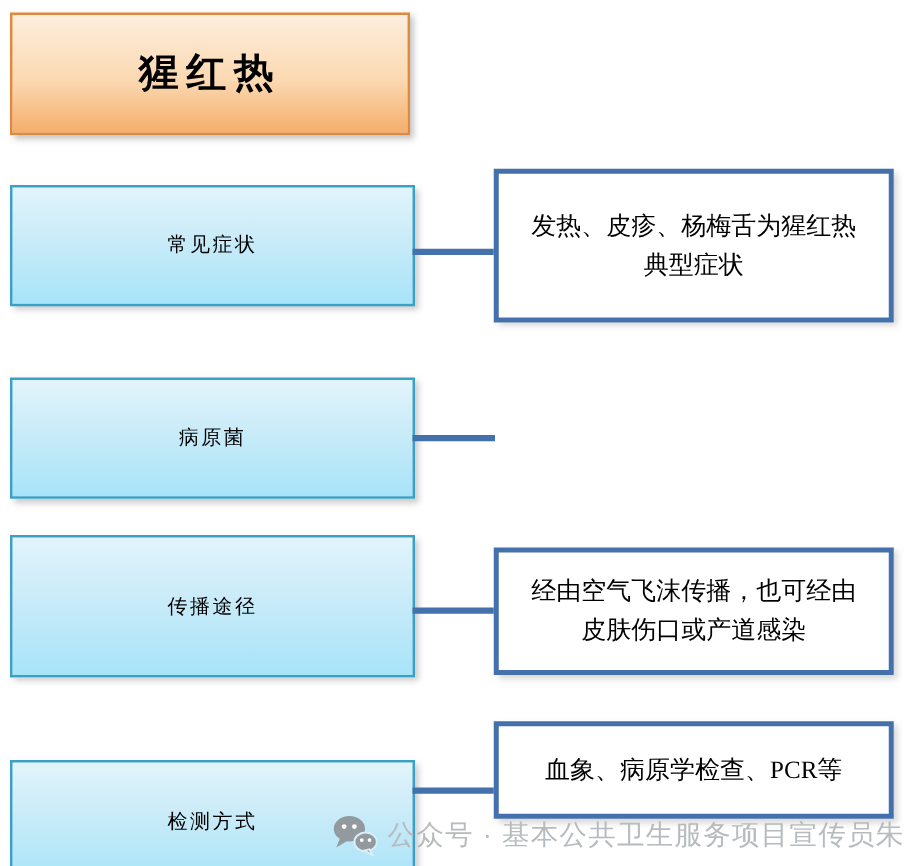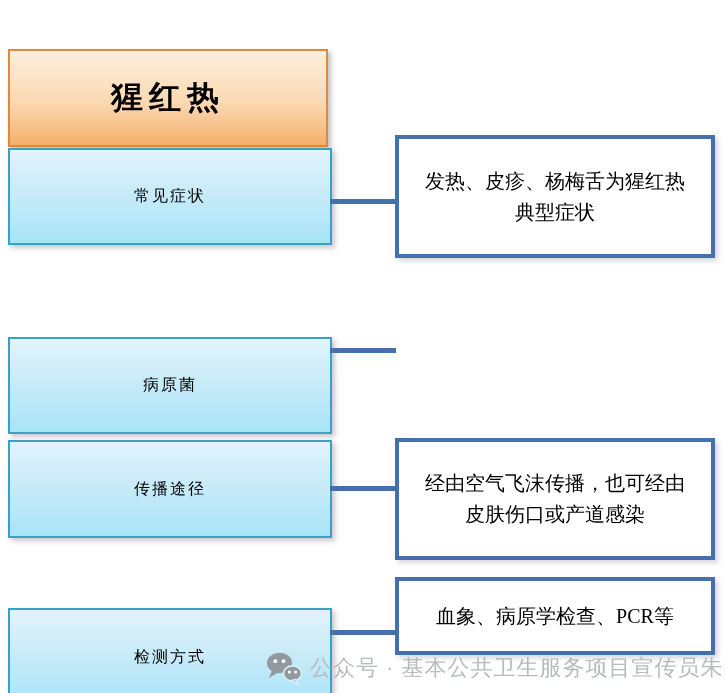--- a/index.html
+++ b/index.html
@@ -21,56 +21,55 @@
     position: absolute;
     left: 8px; top: 10px;
     width: 320px; height: 98px;
     box-sizing: border-box;
     border: 2px solid #e0883c;
     background: linear-gradient(180deg, #fdeedd 0%, #fbd9b2 55%, #f5ae6b 100%);
     box-shadow: 3px 3px 5px rgba(120,120,120,0.45);
     display: flex; align-items: center; justify-content: center;
     font-size: 32px; font-weight: bold; color: #000;
     letter-spacing: 6px;
-    margin-top: 39px;
   }
 
   
   .blue-box {
     position: absolute;
     left: 8px; width: 324px;
     box-sizing: border-box;
     border: 2px solid #3ba0c6;
     background: linear-gradient(180deg, #e2f4fb 0%, #c9ebf8 45%, #a7e4f8 100%);
     box-shadow: 3px 3px 5px rgba(120,120,120,0.40);
     display: flex; align-items: center; justify-content: center;
     font-size: 16px; color: #000;
     letter-spacing: 2px;
   }
   .blue-r1 { top: 148px; height: 97px; }
-  .blue-r2 { top: 302px; height: 97px; margin-top: 35px; }
-  .blue-r3 { top: 440px; height: 98px; }
+  .blue-r2 { top: 302px; height: 97px; }
+  .blue-r3 { top: 428px; height: 114px; }
   .blue-r4 { top: 583px; height: 99px; margin-top: 25px; }
 
   
   .white-box {
     position: absolute;
     left: 395px; width: 320px;
     box-sizing: border-box;
     border: 4px solid #4470ab;
     background: #ffffff;
     box-shadow: 3px 3px 5px rgba(140,140,140,0.35);
     display: flex; align-items: center; justify-content: center;
     font-size: 20px; color: #000;
     text-align: center; line-height: 1.55;
     padding: 2px 20px;
   }
   .white-r1 { top: 135px; height: 123px; }
   .white-r2 { top: 302px; height: 97px;  }
-  .white-r3 { top: 438px; height: 122px; }
+  .white-r3 { top: 438px; height: 102px; }
   .white-r4 { top: 577px; height: 78px; }
 
   
   .connector {
     position: absolute;
     left: 330px; width: 66px; height: 5px;
     background: #4470ab;
   }
   .conn-r1 { top: 199px; }
   .conn-r2 { top: 348px; }

